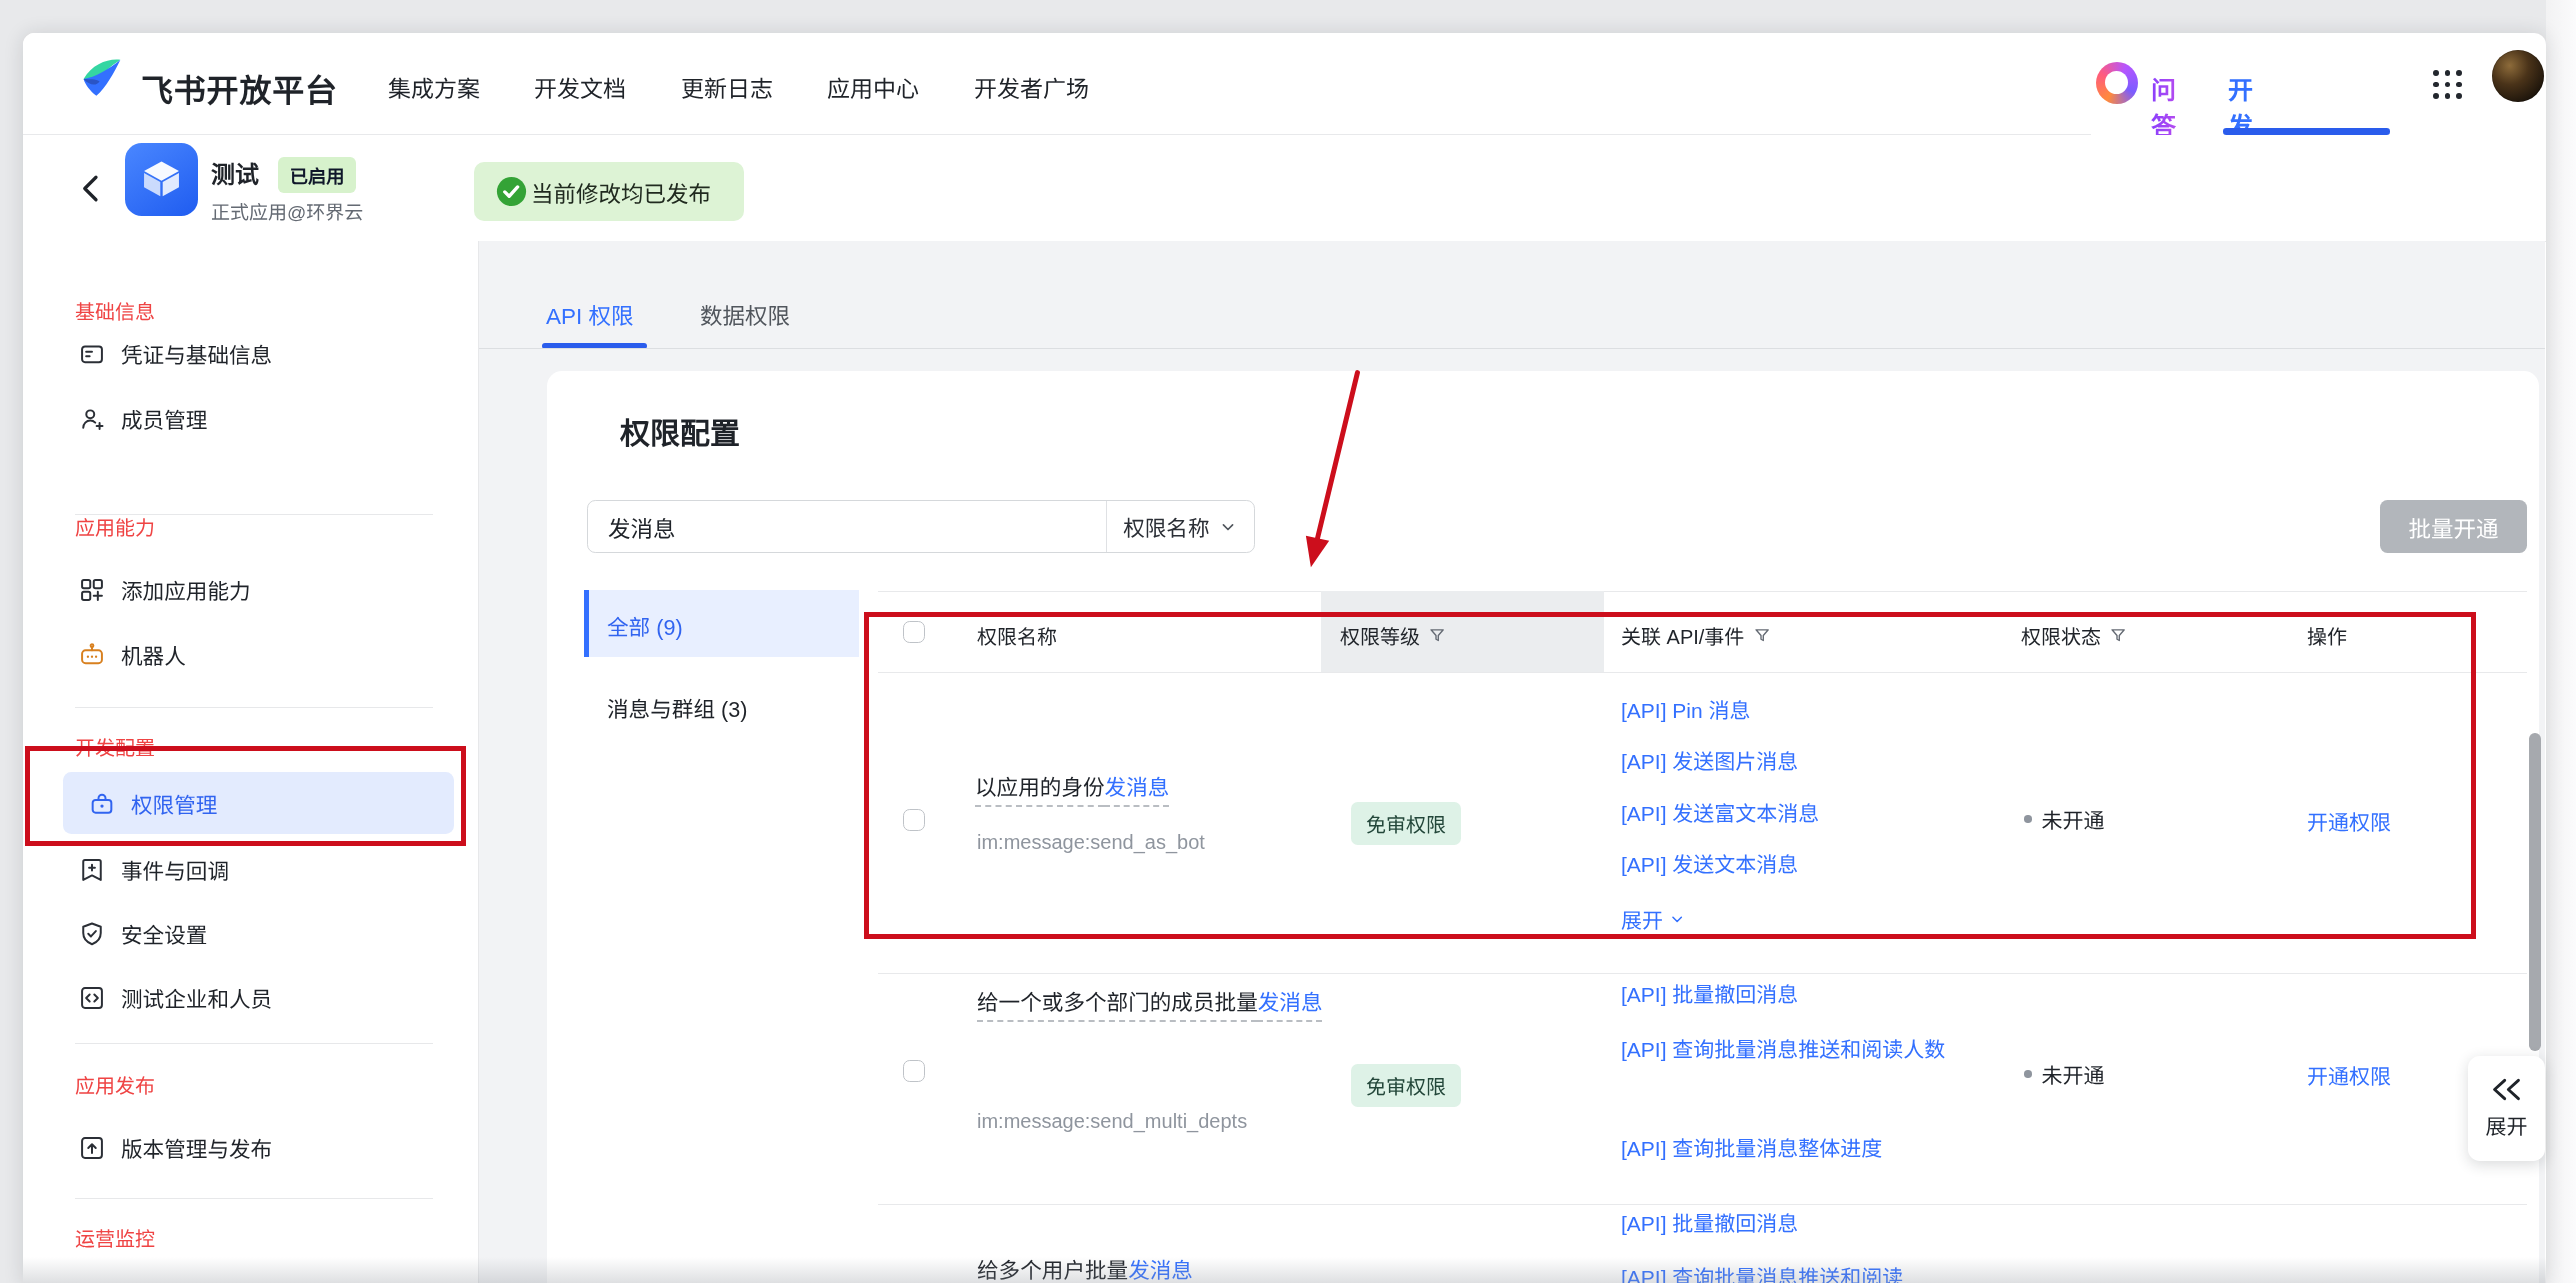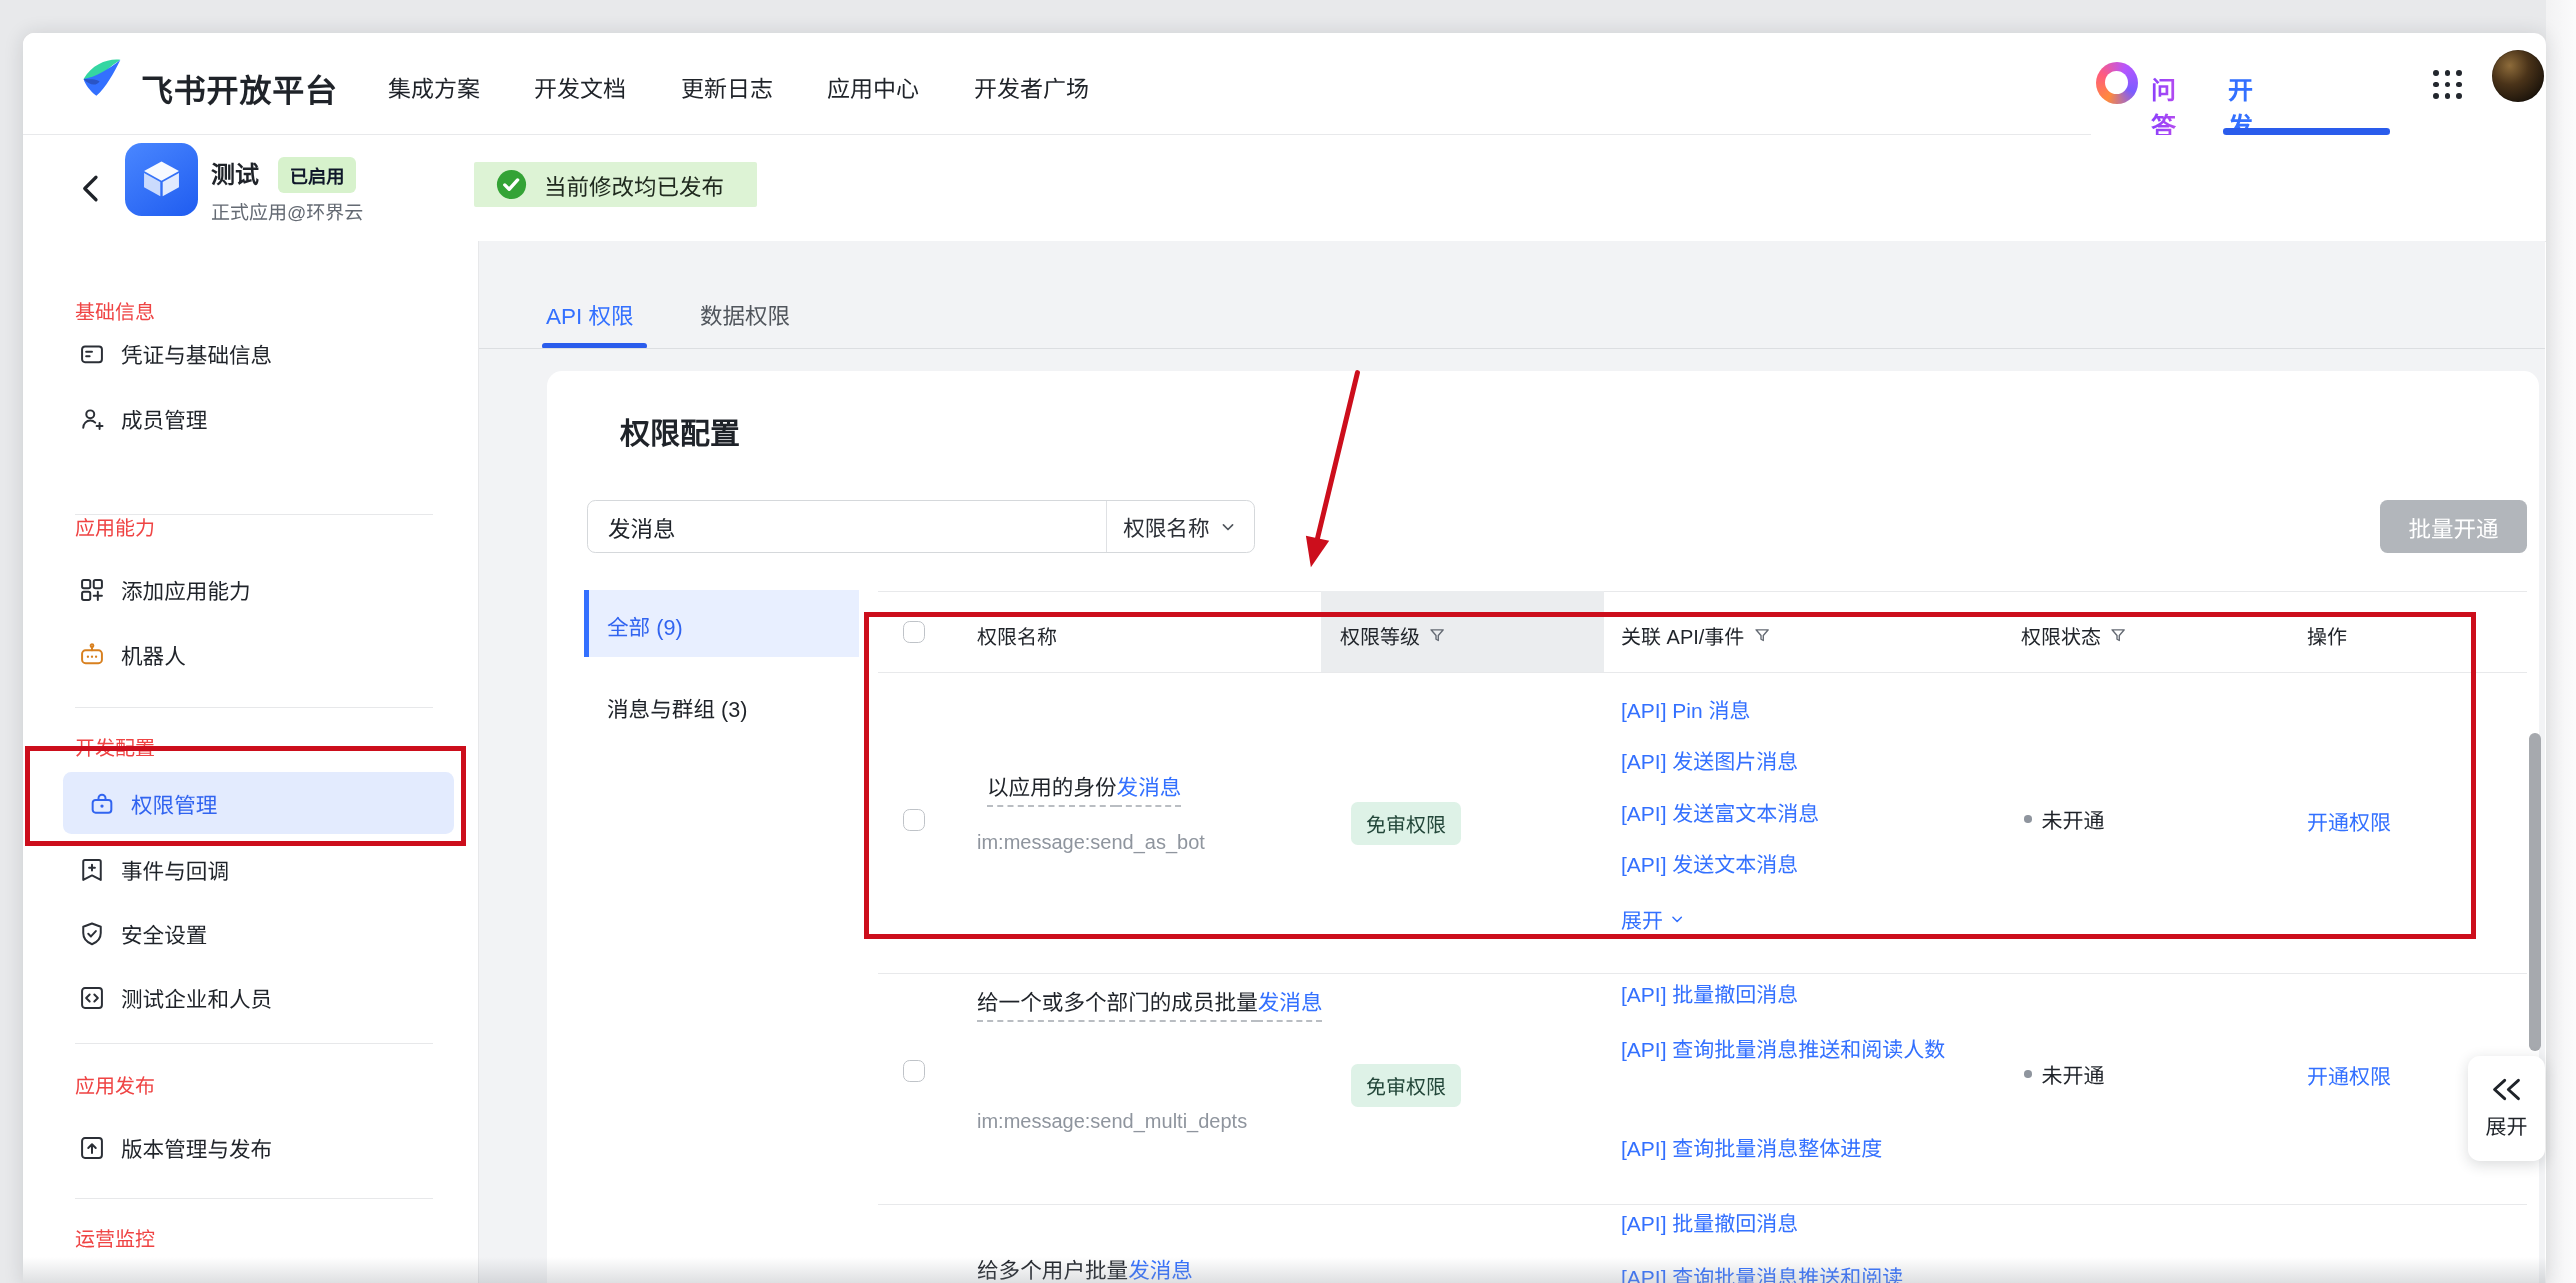--- a/index.html
+++ b/index.html
@@ -31,22 +31,22 @@
             background:radial-gradient(circle at 34% 30%,#8d6b3a 0%,#4a3319 38%,#1c140b 78%); box-shadow:inset 0 0 0 0.8px rgba(0,0,0,.2); }
 
   
   #app-header { left:0; top:102px; width:2523px; height:107px; background:#fff; border-bottom:0.8px solid #e8e9eb; }
   #app-icon { left:102px; top:8.3px; width:73px; height:73px; border-radius:16.7px;
               background:linear-gradient(145deg,#4a87ff,#1f5cf0); display:flex; align-items:center; justify-content:center; }
   .app-name { left:188px; top:20px; font-size:24px; font-weight:700; }
   .enabled-badge { left:255px; top:21.6px; background:#d7f2cc; color:#0f172a; font-size:18.3px; font-weight:600;
                    padding:5px 11.7px; border-radius:5.8px; }
   .app-subtitle { left:188px; top:62px; font-size:19px; color:#646a73; }
-  #publish-pill { left:451px; top:27px; height:45px; background:#ddf3d5; border-radius:2px;
-                  display:flex; align-items:center; gap:15px; padding:0 33px 0 20px; }
+  #publish-pill { left:451px; top:27px; height:59px; background:#ddf3d5; border-radius:10px;
+                  display:flex; align-items:center; gap:2px; padding:0 33px 0 20px; }
   #publish-pill span { font-size:22.5px; color:#202a1f; font-weight:500; }
 
   
   #sidebar { left:0; top:208px; width:456px; height:1042px; background:#fff; border-right:0.8px solid #e7e8ea; }
   .sec-label { left:52px; font-size:20px; color:#ef4444; position:absolute; }
   .side-item { position:absolute; left:55px; display:flex; align-items:center; gap:15px; font-size:21.6px; color:#1f2329; cursor:pointer; }
   .side-item svg { flex:0 0 auto; }
   .side-div { position:absolute; left:52px; width:358px; height:0; border-top:0.8px solid #e7e8ea; }
   #active-item { left:40px; top:531px; width:391px; height:62px; background:#e3ebfe; border-radius:8.3px; position:absolute; }
   #active-item .side-item { left:25px; top:16px; color:#3164f0; font-weight:500; }
@@ -315,21 +315,21 @@
               <path d="M4 5h16l-6.5 7.5V19l-3-1.6v-4.9z"></path>
             </svg>
         </div>
         <div class="th" style="left:1760px">
             <span>操作</span>
           </div>
         <div class="tline" style="top:301px"></div>
 
         <div>
           <div class="checkbox" style="left:356px;top:438px"></div>
-          <div class="pname" style="left:440px;top:393px;white-space:nowrap"><span>以应用的身份</span><span class="hl">发消息</span></div>
+          <div class="pname" style="left:428px;top:393px;white-space:nowrap"><span>以应用的身份</span><span class="hl">发消息</span></div>
           <div class="pcode" style="left:430px;top:460px">im:message:send_as_bot</div>
           <div class="tag" style="left:804px;top:431px">免审权限</div>
           <div class="api-link" style="left:1074px;top:321px">[API] Pin 消息</div>
           <div class="api-link" style="left:1074px;top:372px">[API] 发送图片消息</div>
           <div class="api-link" style="left:1074px;top:424px">[API] 发送富文本消息</div>
           <div class="api-link" style="left:1074px;top:475px">[API] 发送文本消息</div>
           <div class="expand-link" style="left:1074px;top:533px">
             <span>展开</span>
             <svg width="18.3" height="18.3" viewBox="0 0 24 24" fill="none" stroke="#3370ff" stroke-width="2" stroke-linecap="round" stroke-linejoin="round">
                 <path d="M6.5 9.5 12 15l5.5-5.5"></path>

